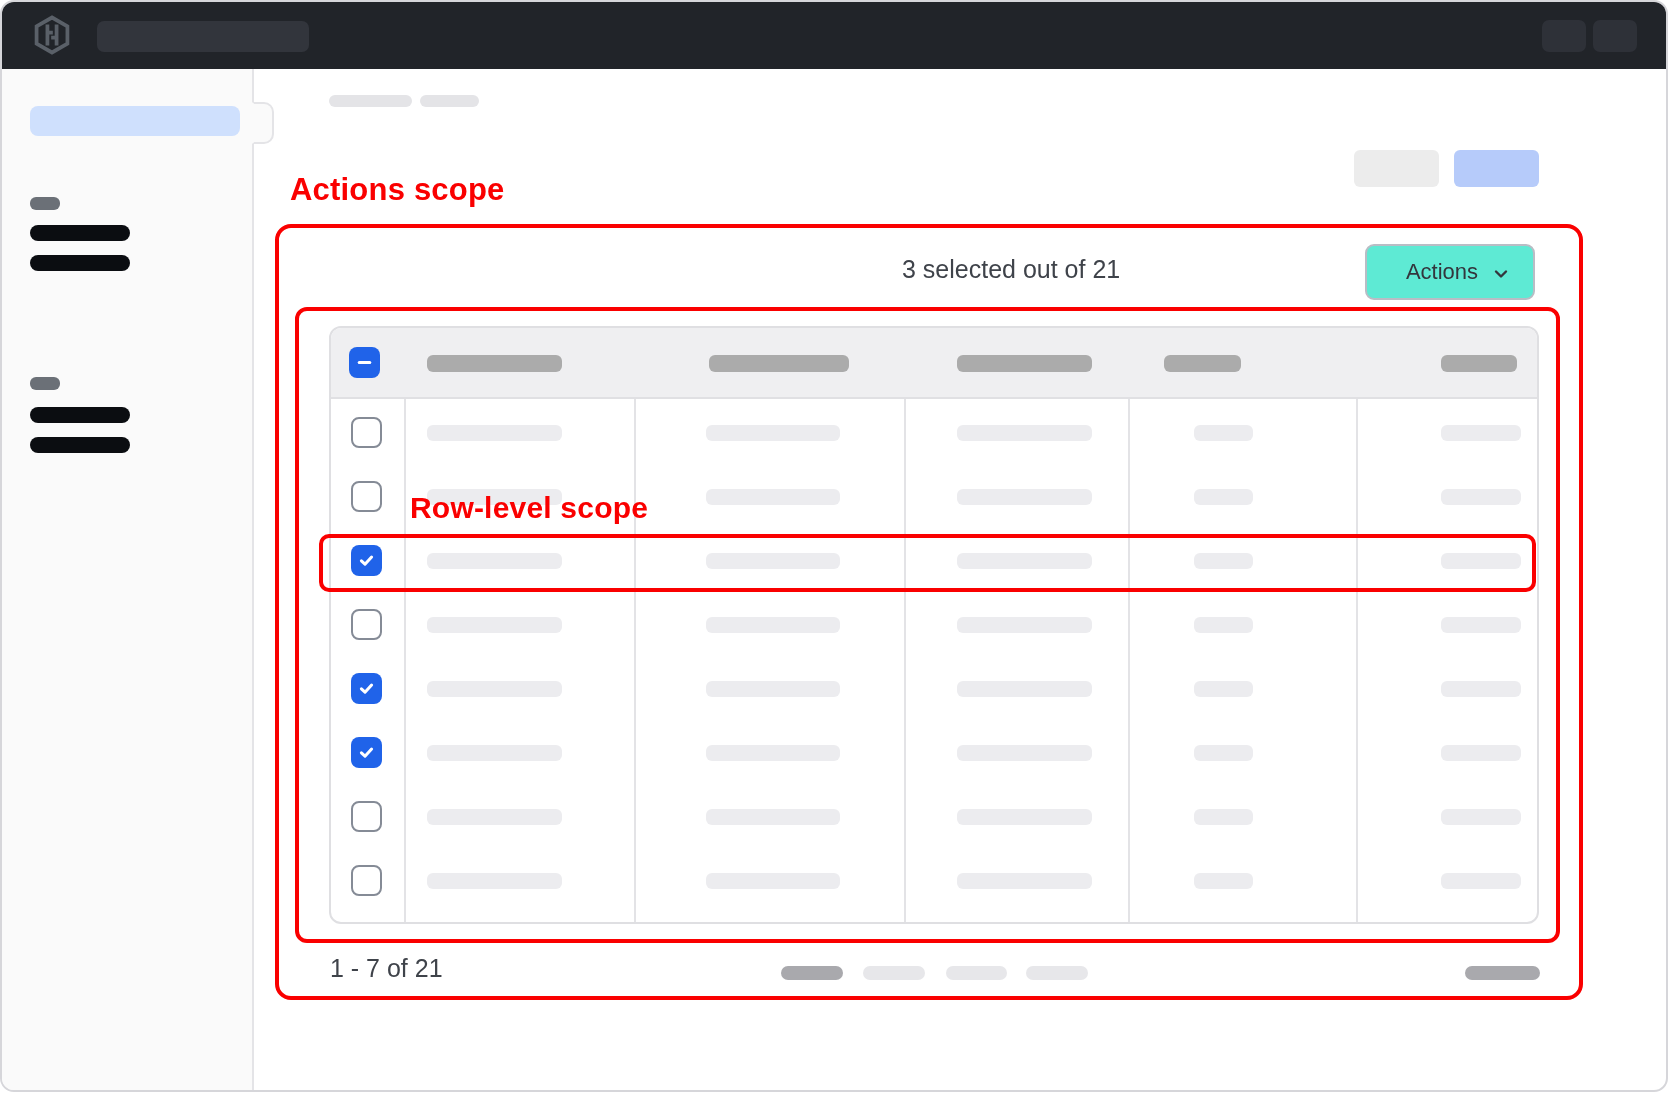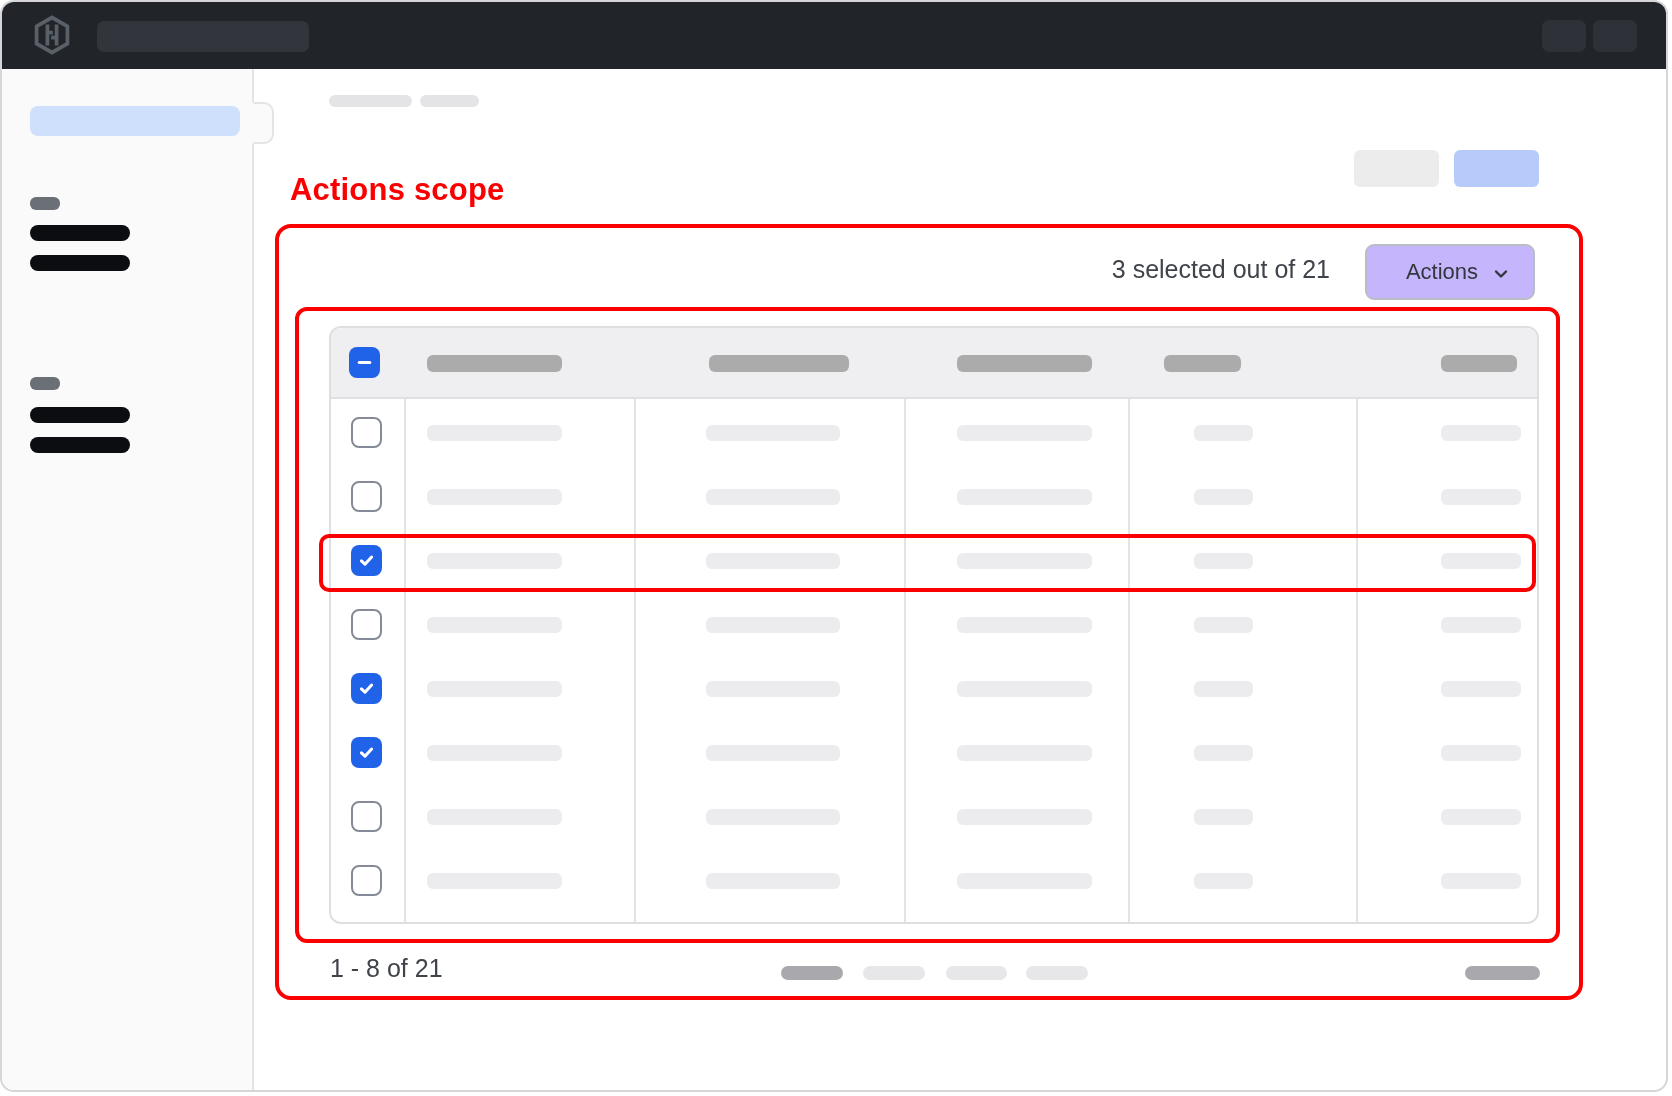--- a/index.html
+++ b/index.html
@@ -40,23 +40,23 @@
   .ann{position:absolute;color:var(--ann,#fa0000);font-weight:bold;letter-spacing:.2px;}
   .ann.global{left:288px;top:170px;font-size:31px;}
   .ann.page{left:313px;top:258px;font-size:31px;}
   .ann.row{left:408px;top:489px;font-size:30px;}
   .redbox{position:absolute;border:4px solid var(--ann,#fa0000);box-sizing:border-box;background:transparent;}
   .redbox.global{left:273px;top:222px;width:1308px;height:776px;border-radius:16px;}
   .redbox.page{left:293px;top:305px;width:1265px;height:636px;border-radius:12px;}
   .redbox.rowlvl{left:317px;top:532px;width:1217px;height:58px;border-radius:10px;z-index:6;}
 
   
-  .selection-status{position:absolute;top:253px;left:900px;width:428px;text-align:right;
+  .selection-status{position:absolute;top:253px;left:900px;width:428px;text-align:left;
         font-size:25px;color:#3f434a;}
-  .actions-btn{position:absolute;left:1363px;top:242px;width:170px;height:56px;background:#c4b5fd;
+  .actions-btn{position:absolute;left:1363px;top:242px;width:170px;height:56px;background:#5eead4;
         border:2px solid #b9bdc5;border-radius:9px;box-sizing:border-box;display:flex;
         align-items:center;justify-content:center;gap:14px;font-size:22px;color:#33363d;cursor:pointer;padding-left:16px;}
   .actions-btn svg{margin-top:3px;}
 
   
   .table{position:absolute;left:327px;top:324px;width:1210px;height:598px;background:#fff;
         border:2px solid #dfdfe2;border-radius:12px;box-sizing:border-box;overflow:hidden;}
   .vline{position:absolute;top:0;bottom:0;width:2px;background:#e3e3e6;}
   .thead{position:absolute;left:0;top:0;width:100%;height:71px;background:#efeff1;
         border-bottom:2px solid #e0e0e3;box-sizing:border-box;}
@@ -221,22 +221,23 @@
           <div class="cb"></div>
           <div class="sk c1"></div>
           <div class="sk c2"></div>
           <div class="sk c3"></div>
           <div class="sk c4"></div>
           <div class="sk c5"></div>
         </div>
       </div>
   </div>
 
+  <div class="ann row">Row-level scope</div>
   <div class="redbox rowlvl"></div>
 
-  <div class="range">1 - 8 of 21</div>
+  <div class="range">1 - 7 of 21</div>
   <div class="pgpill dark p1"></div>
   <div class="pgpill p2"></div>
   <div class="pgpill p3"></div>
   <div class="pgpill p4"></div>
   <div class="pgpill dark p5"></div>
 
 </div>
 
 </body></html>

